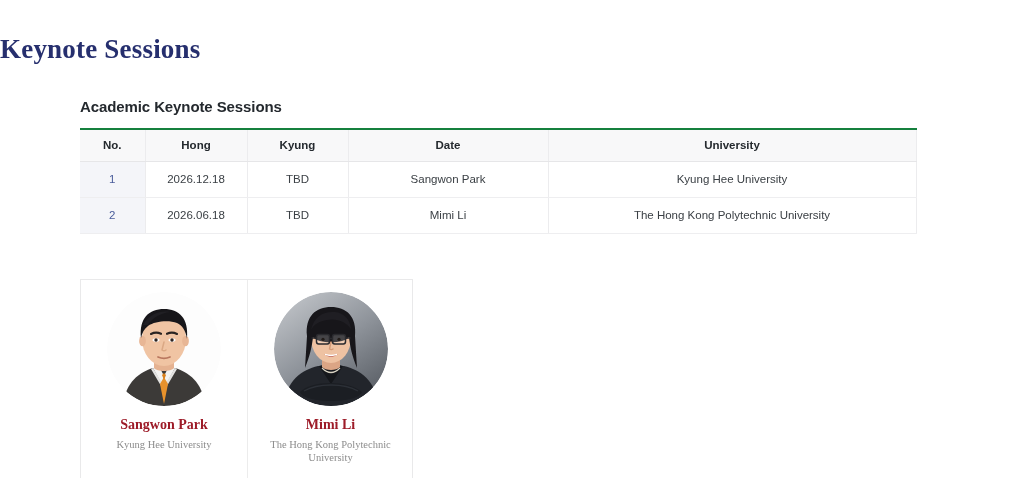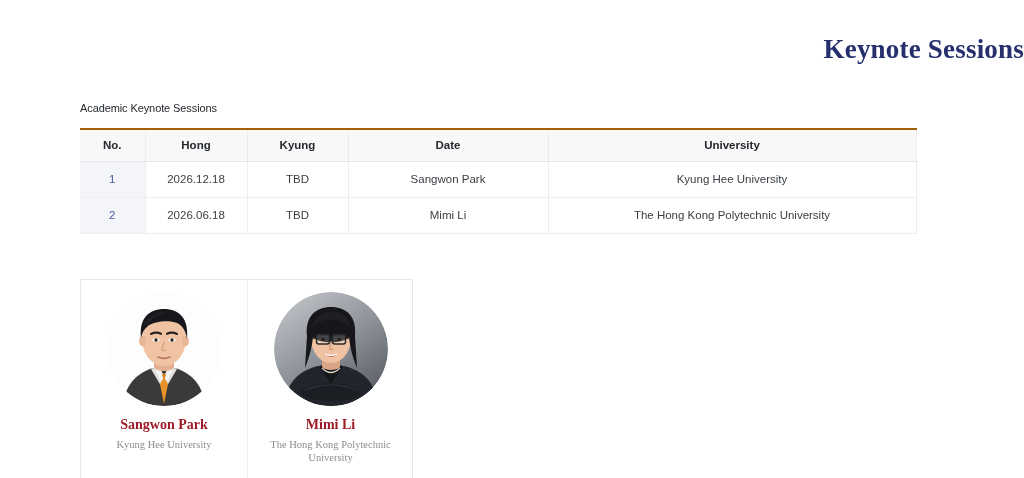--- a/index.html
+++ b/index.html
@@ -21,52 +21,52 @@
     width: 1024px;
     height: 478px;
   }
 
   
   .page-title {
     position: absolute;
     left: 0;
     top: 16px;
     width: 1024px;
-    text-align: right;
+    text-align: left;
     font-family: "Liberation Serif", serif;
     font-weight: bold;
     font-size: 27px;
     letter-spacing: 0.2px;
     color: #262f6e;
   }
 
   
   .section-heading {
     position: absolute;
     left: 80px;
-    top: 93px;
+    top: 86px;
     font-family: "Liberation Sans", sans-serif;
-    font-weight: normal;
-    font-size: 11px;
+    font-weight: bold;
+    font-size: 15px;
     letter-spacing: -0.1px;
     color: #24292e;
   }
 
   
   .table-wrap {
     position: absolute;
     left: 80px;
     top: 128px;
     width: 836px;
   }
   table.sessions {
     width: 836px;
     border-collapse: collapse;
     table-layout: fixed;
-    border-top: 2px solid #a16207;
+    border-top: 2px solid #15803d;
     font-size: 11.5px;
   }
   table.sessions col.c-no   { width: 65px; }
   table.sessions col.c-date { width: 102px; }
   table.sessions col.c-hour { width: 101px; }
   table.sessions col.c-name { width: 200px; }
   table.sessions col.c-aff  { width: 368px; }
 
   table.sessions thead th {
     background: #f8f8f9;

